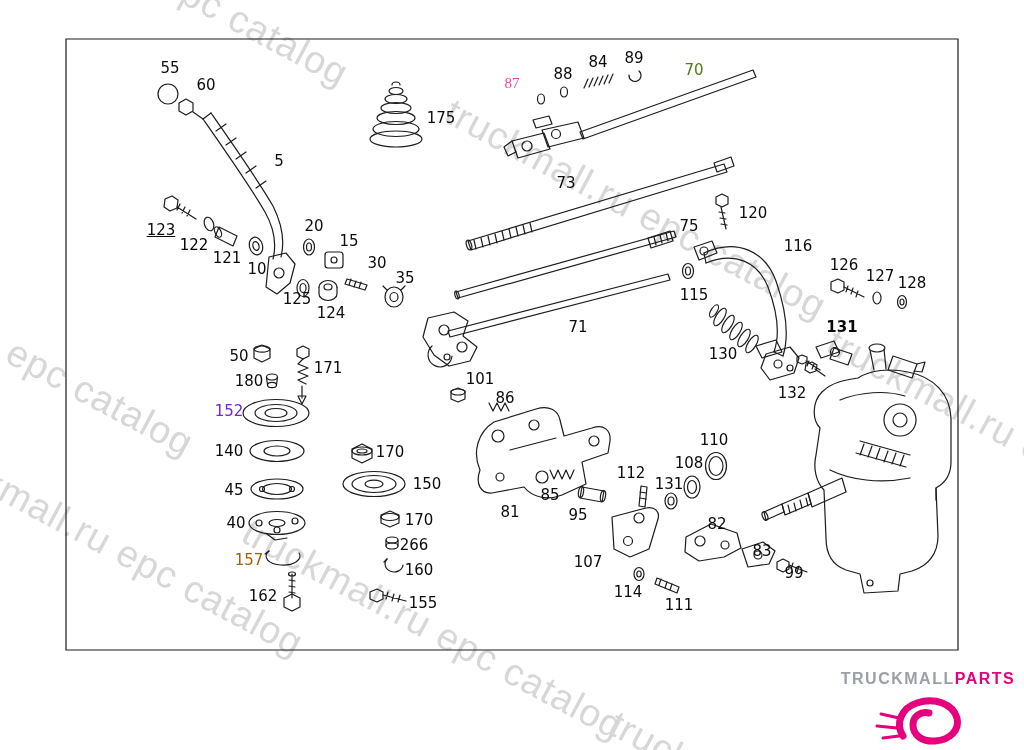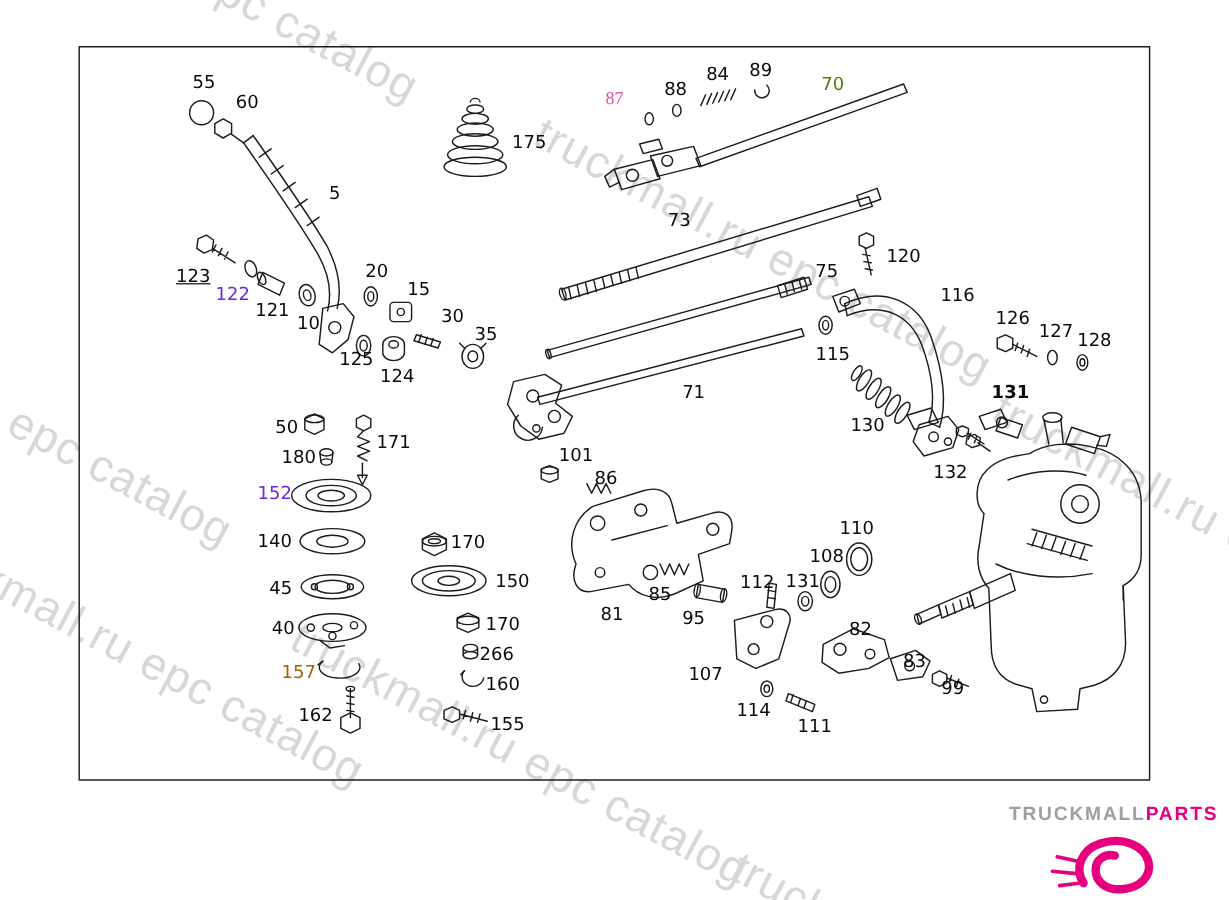--- a/index.html
+++ b/index.html
@@ -285,21 +285,21 @@
       <polygon points="777,562 783,559 789,562 789,569 783,572 777,569"></polygon>
       <path d="M789,565 L807,572 M793,563 l-2,6 M799,566 l-2,6"></path>
     </g>
   </svg>
 
   <div class="labels-layer">
       <span class="part-label" style="left: 170px; top: 68px; color: rgb(11, 11, 11);">55</span>
       <span class="part-label" style="left: 206px; top: 85px; color: rgb(11, 11, 11);">60</span>
       <span class="part-label" style="left: 279px; top: 161px; color: rgb(11, 11, 11);">5</span>
       <span class="part-label" style="left: 161px; top: 230px; color: rgb(11, 11, 11); text-decoration: underline;">123</span>
-      <span class="part-label" style="left: 194px; top: 245px; color: #6d28d9; text-align: right;">122</span>
+      <span class="part-label" style="left: 194px; top: 245px; color: #000000; text-align: right;">122</span>
       <span class="part-label" style="left: 227px; top: 258px; color: rgb(11, 11, 11);">121</span>
       <span class="part-label" style="left: 257px; top: 269px; color: rgb(11, 11, 11);">10</span>
       <span class="part-label" style="left: 314px; top: 226px; color: rgb(11, 11, 11);">20</span>
       <span class="part-label" style="left: 349px; top: 241px; color: rgb(11, 11, 11);">15</span>
       <span class="part-label" style="left: 377px; top: 263px; color: rgb(11, 11, 11);">30</span>
       <span class="part-label" style="left: 405px; top: 278px; color: rgb(11, 11, 11);">35</span>
       <span class="part-label" style="left: 297px; top: 299px; color: rgb(11, 11, 11);">125</span>
       <span class="part-label" style="left: 331px; top: 313px; color: rgb(11, 11, 11);">124</span>
       <span class="part-label" style="left: 441px; top: 118px; color: rgb(11, 11, 11);">175</span>
       <span class="part-label" style="left: 512px; top: 83px; color: #ec4899; font-family: Liberation Serif, serif;">87</span>
@@ -332,21 +332,21 @@
       <span class="part-label" style="left: 427px; top: 484px; color: rgb(11, 11, 11);">150</span>
       <span class="part-label" style="left: 419px; top: 520px; color: rgb(11, 11, 11);">170</span>
       <span class="part-label" style="left: 414px; top: 545px; color: rgb(11, 11, 11);">266</span>
       <span class="part-label" style="left: 419px; top: 570px; color: rgb(11, 11, 11);">160</span>
       <span class="part-label" style="left: 423px; top: 603px; color: rgb(11, 11, 11);">155</span>
       <span class="part-label" style="left: 480px; top: 379px; color: rgb(11, 11, 11);">101</span>
       <span class="part-label" style="left: 505px; top: 398px; color: rgb(11, 11, 11);">86</span>
       <span class="part-label" style="left: 510px; top: 512px; color: rgb(11, 11, 11);">81</span>
       <span class="part-label" style="left: 550px; top: 495px; color: rgb(11, 11, 11);">85</span>
       <span class="part-label" style="left: 578px; top: 515px; color: rgb(11, 11, 11);">95</span>
-      <span class="part-label" style="left: 631px; top: 473px; color: rgb(11, 11, 11); margin-top: 12px;">112</span>
+      <span class="part-label" style="left: 631px; top: 473px; color: rgb(11, 11, 11);">112</span>
       <span class="part-label" style="left: 669px; top: 484px; color: rgb(11, 11, 11);">131</span>
       <span class="part-label" style="left: 689px; top: 463px; color: rgb(11, 11, 11);">108</span>
       <span class="part-label" style="left: 714px; top: 440px; color: rgb(11, 11, 11);">110</span>
       <span class="part-label" style="left: 588px; top: 562px; color: rgb(11, 11, 11);">107</span>
       <span class="part-label" style="left: 628px; top: 592px; color: rgb(11, 11, 11);">114</span>
       <span class="part-label" style="left: 679px; top: 605px; color: rgb(11, 11, 11);">111</span>
       <span class="part-label" style="left: 717px; top: 524px; color: rgb(11, 11, 11);">82</span>
       <span class="part-label" style="left: 762px; top: 551px; color: rgb(11, 11, 11);">83</span>
       <span class="part-label" style="left: 794px; top: 573px; color: rgb(11, 11, 11);">99</span>
     </div>

